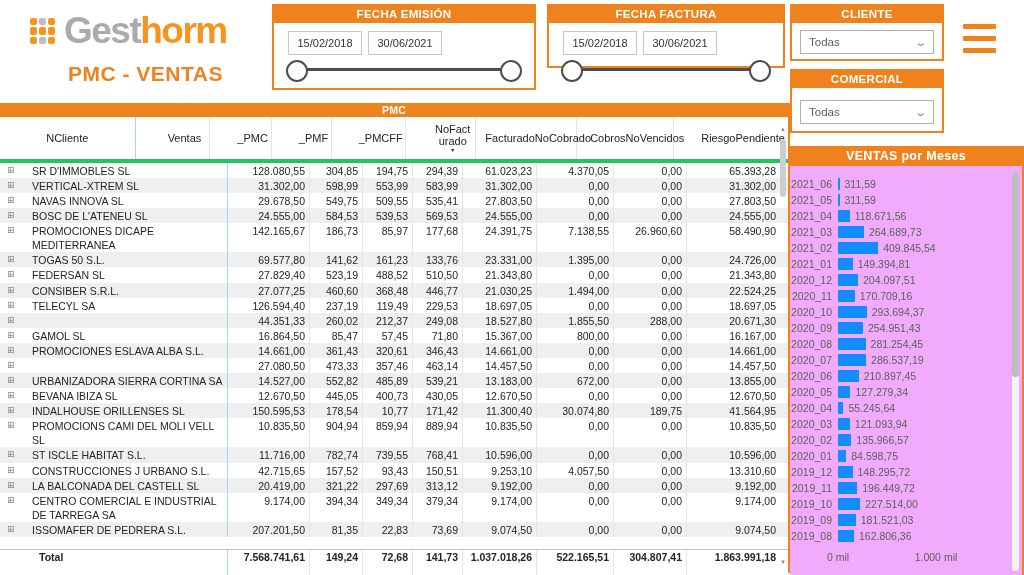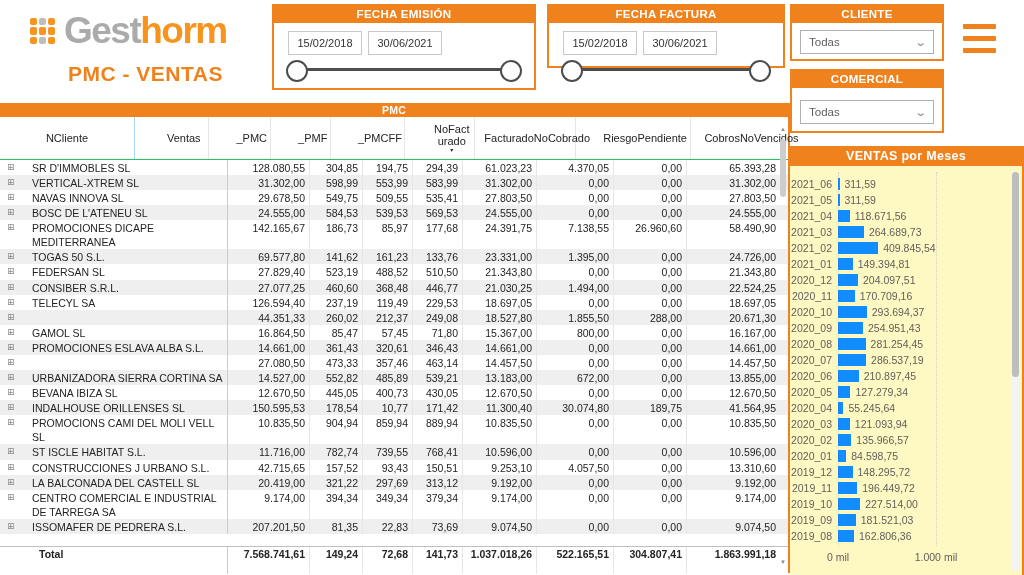--- a/index.html
+++ b/index.html
@@ -39,21 +39,21 @@
   .chev{color:#8a8a8a;font-size:11px;transform:scaleX(1.4);}
   .menu-btn{position:absolute;left:963px;top:24px;width:33px;height:29px;display:flex;
             flex-direction:column;justify-content:space-between;cursor:pointer;}
   .menu-btn i{display:block;height:5px;background:#F0821E;border-radius:1px;}
 
   
   #table-panel{position:absolute;left:0;top:103px;width:790px;height:470px;box-sizing:border-box;
                border-right:2px solid #F0821E;border-bottom:2px solid #F0821E;background:#fff;}
   .ptitle{height:14px;background:#F0821E;color:#fff;text-align:center;font-weight:700;
           font-size:10.5px;line-height:14px;letter-spacing:.3px;}
-  .thead{display:flex;height:42px;border-bottom:1px solid #22c55e;font-size:11px;color:#252423;gap:24px;}
+  .thead{display:flex;height:42px;border-bottom:4px solid #22c55e;font-size:11px;color:#252423;gap:24px;}
   .th{box-sizing:border-box;border-right:1px solid #e6e6e6;display:flex;flex-direction:column;
       align-items:center;justify-content:center;text-align:center;padding:1px 3px;cursor:pointer;}
   .th:last-child{border-right:none;}
   .th.first{border-right:1px solid #A9D4F5;}
   .th .wrapcap{max-width:58px;overflow-wrap:anywhere;}
   .sort-arrow{font-size:6px;line-height:7px;color:#252423;}
   .tbody{height:386px;overflow:hidden;font-size:10.5px;color:#252423;}
   .trow{display:flex;min-height:15.1px;align-items:stretch;background:#fff;}
   .trow.alt{background:#efefef;}
   .td{box-sizing:border-box;border-right:1px solid #e6e6e6;text-align:right;
@@ -66,21 +66,21 @@
              font-size:10.5px;color:#252423;background:#fff;}
   .total-row .td{white-space:normal;line-height:13px;overflow-wrap:anywhere;}
   .total-row .td.name{padding-left:39px;}
   .vscroll{position:absolute;right:1px;top:22px;bottom:5px;width:8px;}
   .vscroll .arr{position:absolute;left:0;width:8px;text-align:center;font-size:6px;color:#8c8c8c;line-height:8px;}
   .vscroll .arr.up{top:0;} .vscroll .arr.down{bottom:0;}
   .vscroll .thumb{position:absolute;left:1px;top:14px;width:6px;height:58px;background:#cdcdcd;border-radius:3px;}
 
   
   #chart-panel{position:absolute;left:790px;top:146px;width:234px;height:429px;box-sizing:border-box;
-               border-right:2px solid #F0821E;background:#fef9c3;}
+               border-right:2px solid #F0821E;background:#f0abfc;}
   .ptitle2{height:20px;background:#F0821E;color:#fff;font-weight:700;font-size:12.5px;
            text-align:center;line-height:20px;letter-spacing:.3px;}
   .plot{position:absolute;left:0;top:24px;right:0;bottom:0;}
   .gl{position:absolute;top:2px;height:374px;width:0;border-left:1px dotted #cfcfcf;}
   .crow{position:absolute;left:0;height:16px;display:flex;align-items:center;}
   .clabel{width:42px;text-align:right;padding-right:6px;font-size:10.5px;color:#605E5C;flex:none;}
   .cbar{height:12px;background:#118DFF;flex:none;cursor:pointer;}
   .cval{font-size:10.5px;color:#605E5C;padding-left:5px;white-space:nowrap;}
   .xaxis{position:absolute;top:381px;left:0;right:0;height:14px;font-size:10.5px;color:#605E5C;}
   .xaxis span{position:absolute;text-align:center;}
@@ -171,25 +171,25 @@
         <div class="th" style="width: 50px;">
           <span>_PMCFF</span>
         </div>
         <div class="th" style="width: 74px;">
           <span class="wrapcap">NoFacturado</span>
           <div class="sort-arrow">▾</div>
         </div>
         <div class="th" style="width: 77px;">
           <span>FacturadoNoCobrado</span>
         </div>
+        <div class="th" style="width: 73px;">
+          <span>CobrosNoVencidos</span>
+        </div>
         <div class="th" style="width: 93px;">
           <span>RiesgoPendiente</span>
-        </div>
-        <div class="th" style="width: 73px;">
-          <span>CobrosNoVencidos</span>
         </div>
       </div>
     <div class="tbody" id="tbody">
         <div class="trow">
           <div class="td name" style="width: 228px;">
             <span class="expand">⊞</span>
             <span>SR D'IMMOBLES SL</span>
           </div>
           <div class="td" style="width: 82px;">128.080,55</div>
           <div class="td" style="width: 53px;">304,85</div>

